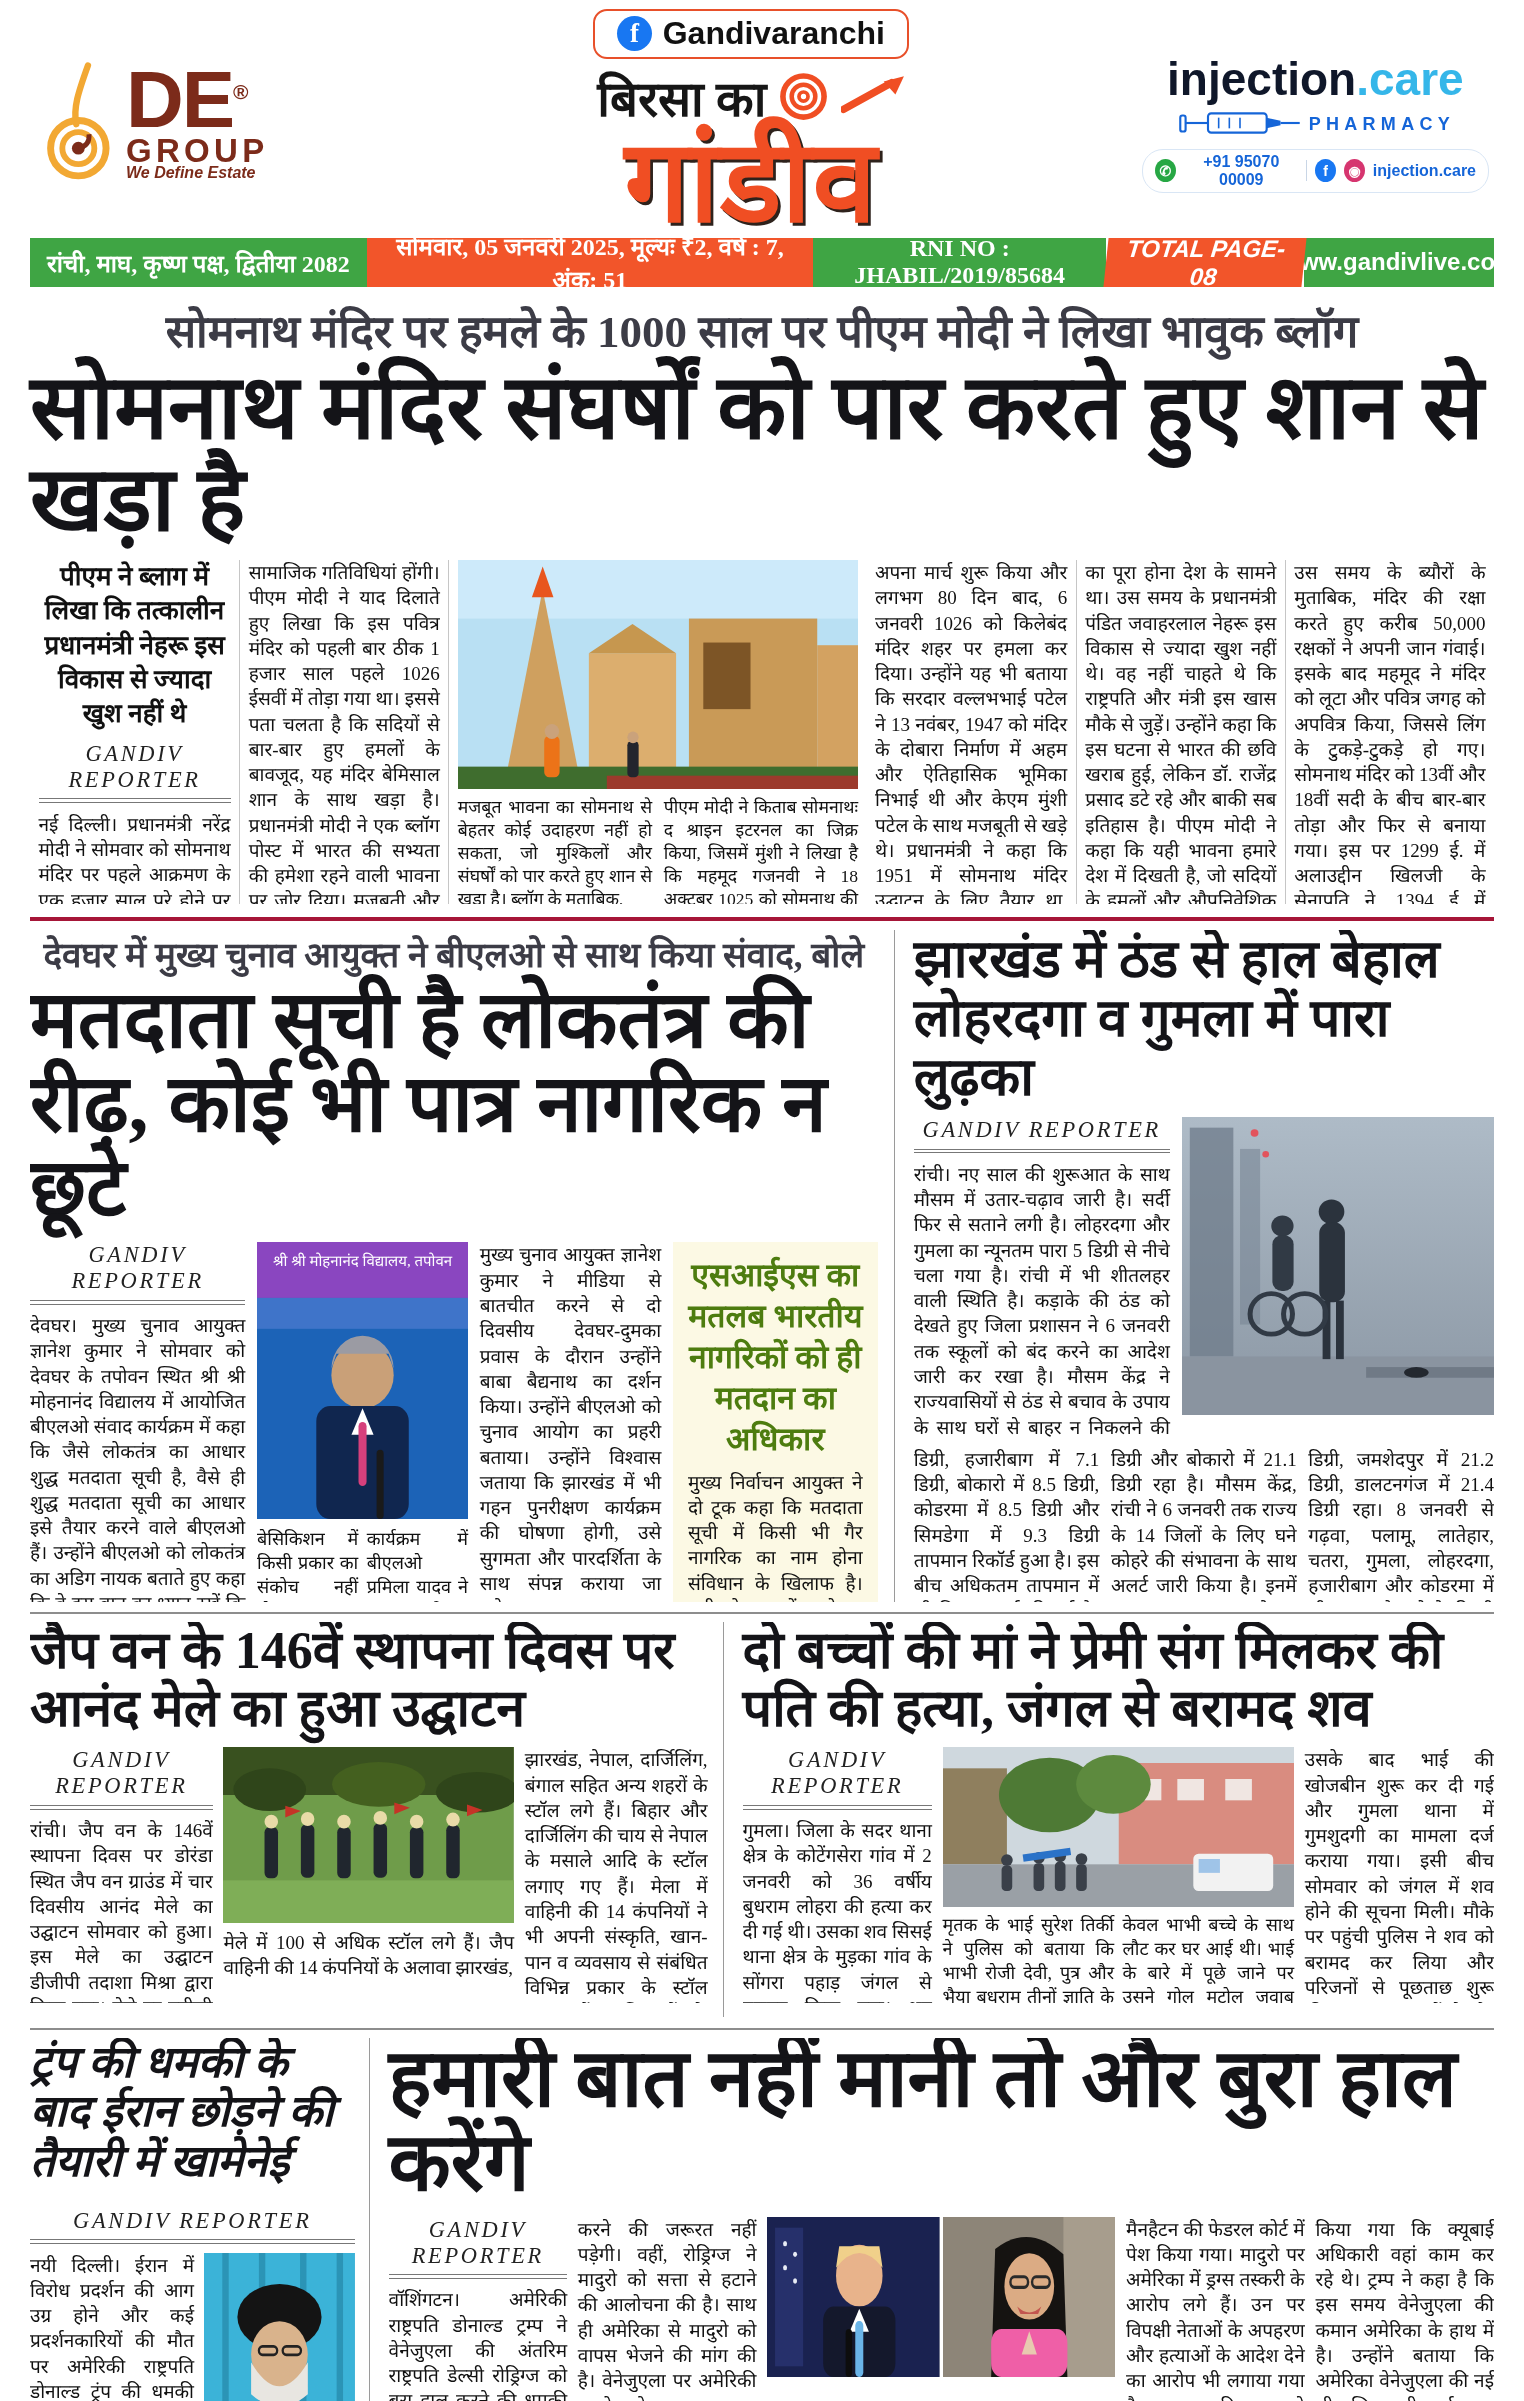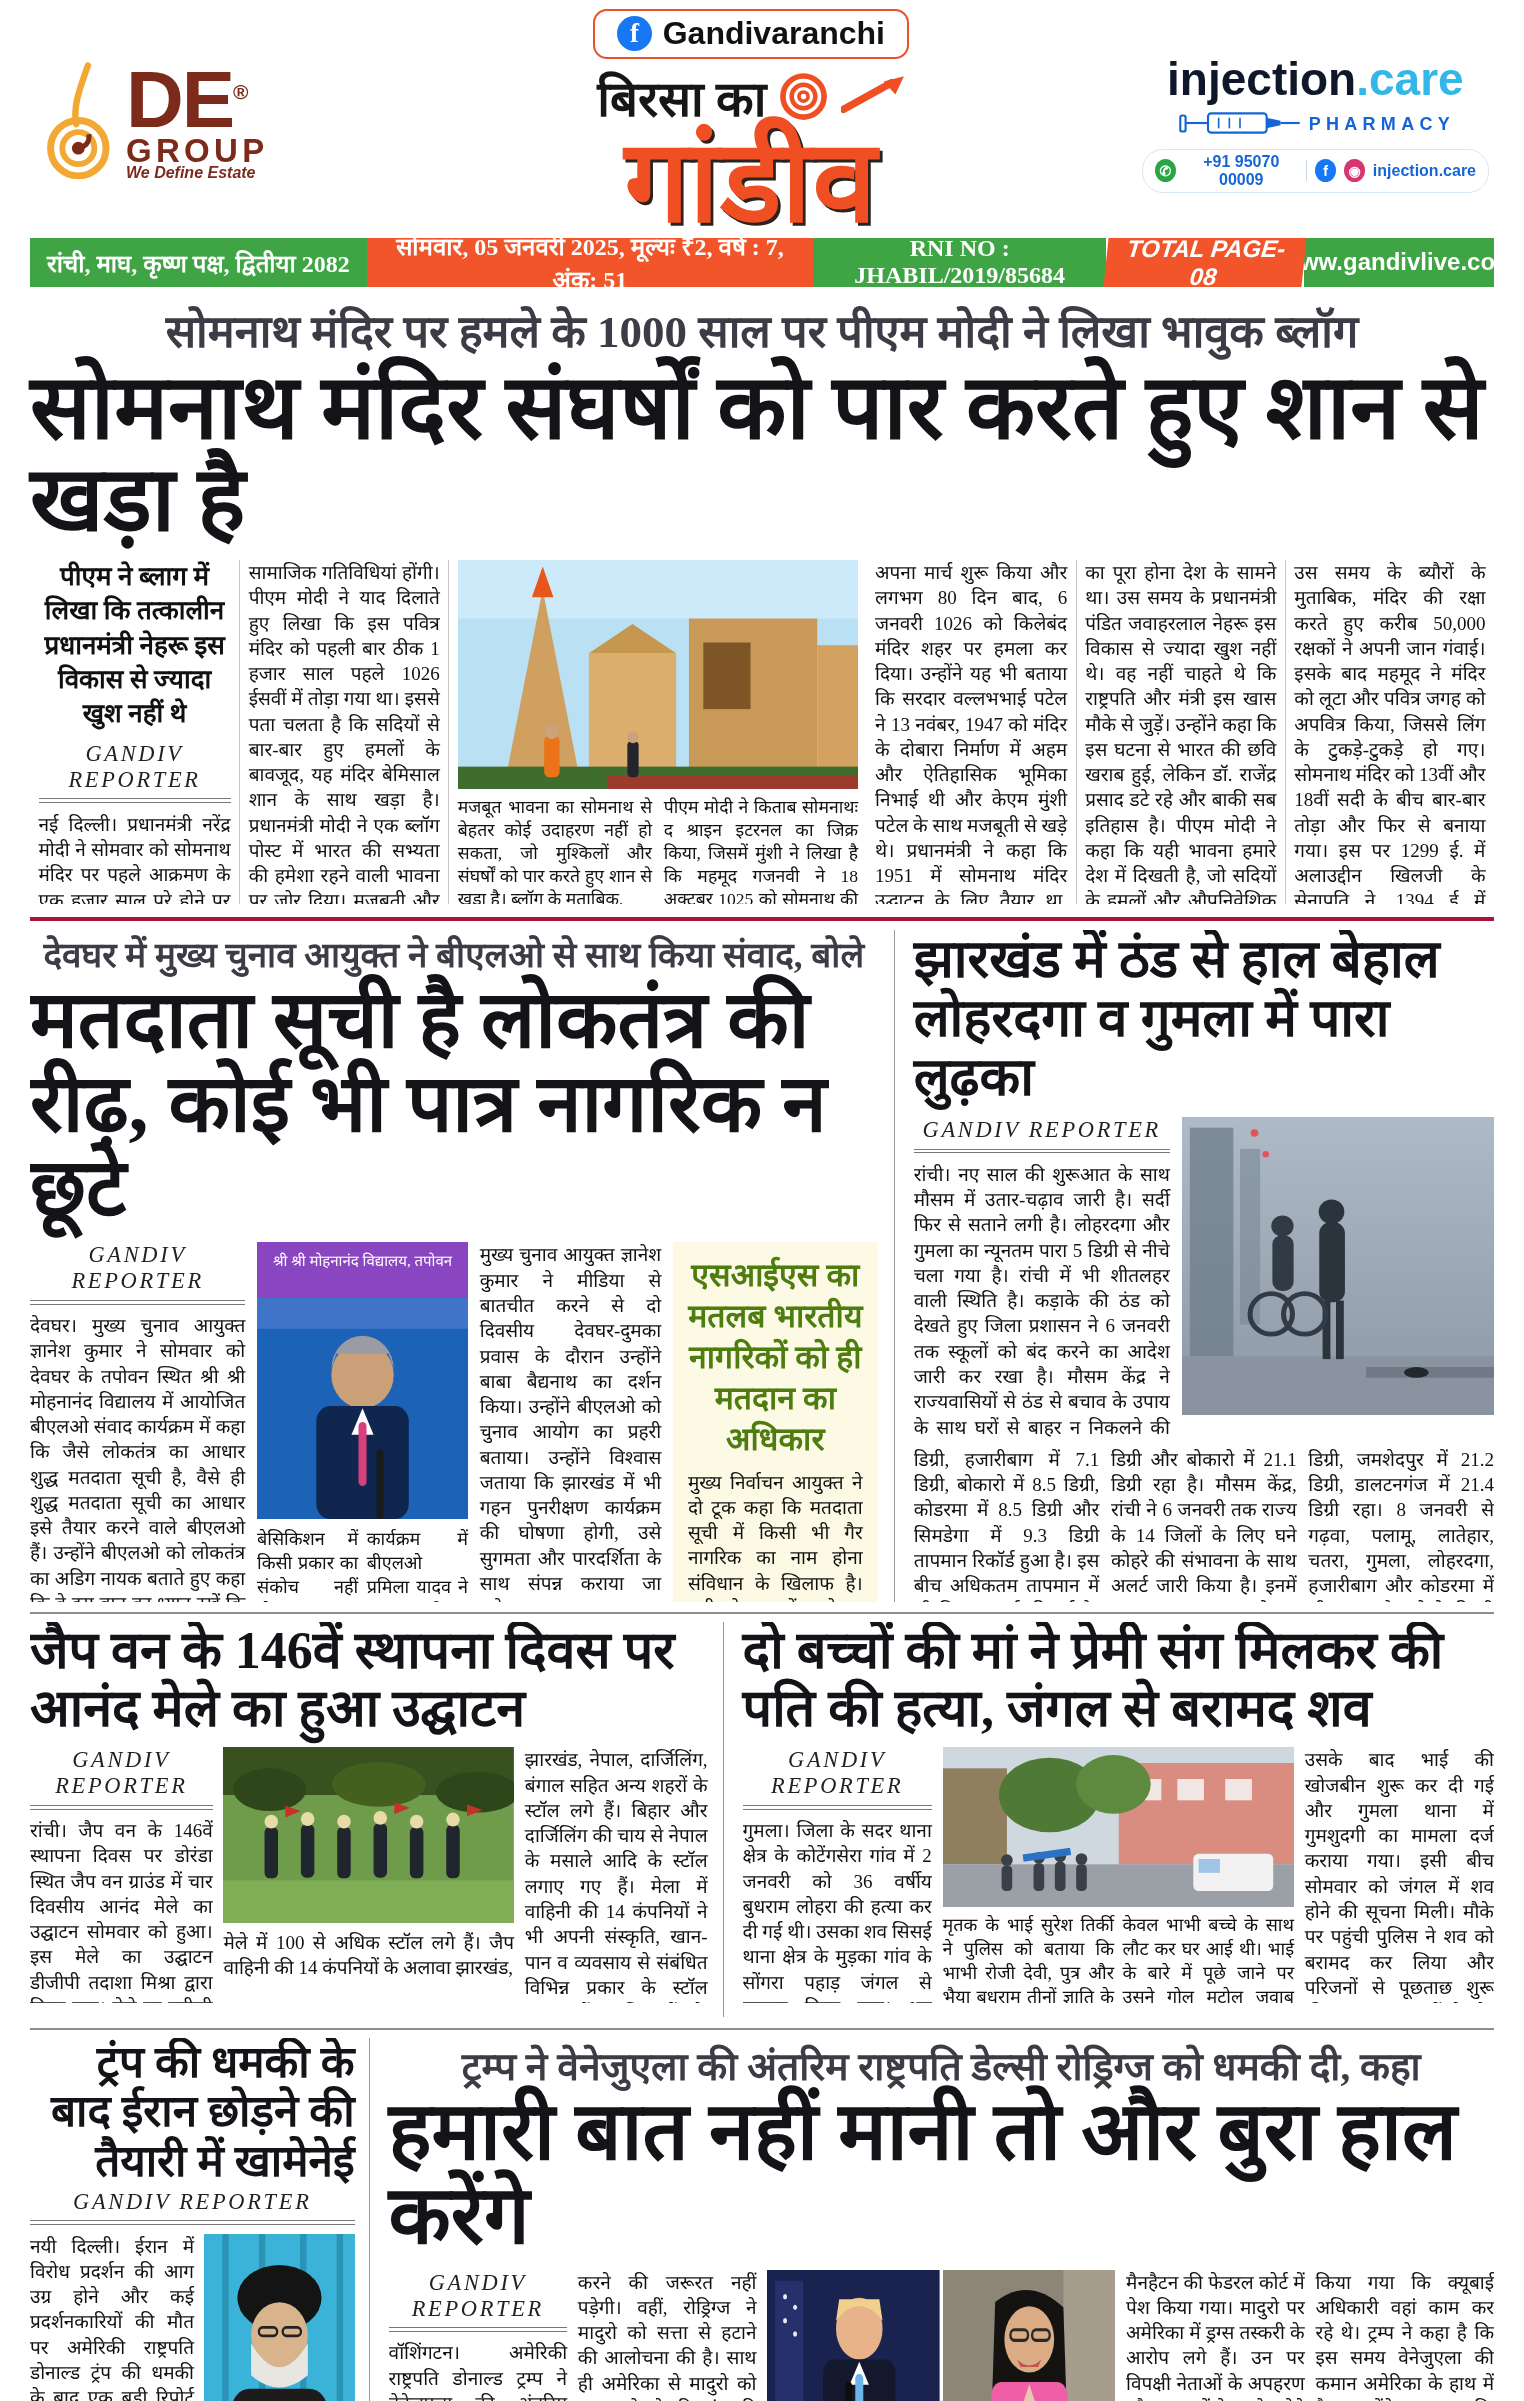--- a/index.html
+++ b/index.html
@@ -90,21 +90,21 @@
   .j-cols { display:grid; grid-template-columns:0.66fr 1.05fr 0.66fr; gap:10.7px; height:256px; overflow:hidden; }
   .j-photo { height:176px; margin-bottom:6.4px; }
   .m-cols { display:grid; grid-template-columns:0.7fr 1.3fr 0.7fr; gap:10.7px; height:256px; overflow:hidden; }
   .m-photo { height:160px; margin-bottom:6.4px; }
   .m-minis { display:grid; grid-template-columns:1fr 1fr; gap:8.5px; }
   .m-minis .bodytxt { font-size:18px; }
 
   
   .s4 { display:grid; grid-template-columns:0.47fr 1.53fr; column-gap:19px; height:447px; overflow:hidden; }
   .s4-left { border-right:1.1px solid #9a9a9a; padding-right:14px; overflow:hidden; }
-  .k-head { font-size:44px; line-height:1.12; margin-bottom:3px; text-align:right; }
+  .k-head { font-size:44px; line-height:1.12; margin-bottom:22px; text-align:left;font-style:italic; }
   .k-top { display:grid; grid-template-columns:1fr 0.92fr; gap:9.6px; height:250px; overflow:hidden; margin-top:5.3px; }
   .k-photo { height:240px; }
   .vz-kicker { font-size:39px; margin-bottom:0; }
   .vz-head { font-size:81px; line-height:1.03; margin-bottom:11.7px; }
   .vz-cols { display:grid; grid-template-columns:1fr 1fr 1.95fr 1fr 1fr; gap:10.7px; height:277px; overflow:hidden; }
   .vz-photos { display:grid; grid-template-columns:1fr 1fr; gap:3.2px; height:160px; margin-bottom:7.5px; }
 
   .banner-strip { position:absolute; top:7.5px; left:0; right:0; display:flex; justify-content:center; font-size:15px; color:#fff; }
 </style>
 </head>
@@ -433,21 +433,20 @@
             <rect x="120" y="175" width="40" height="16" rx="8" fill="none" stroke="#222" stroke-width="5"></rect>
             <rect x="172" y="175" width="40" height="16" rx="8" fill="none" stroke="#222" stroke-width="5"></rect>
             <rect x="60" y="290" width="210" height="160" rx="40" fill="#1c1c1c"></rect>
           </svg>
         </div>
       </div>
 
     </div>
 
     <div>
-      <div class="kicker vz-kicker">ट्रम्प ने वेनेजुएला की अंतरिम राष्ट्रपति डेल्सी रोड्रिग्ज को धमकी दी, कहा</div>
       <div class="headline vz-head">हमारी बात नहीं मानी तो और बुरा हाल करेंगे</div>
       <div class="vz-cols">
         <div>
           <div class="byline">GANDIV REPORTER</div>
           <div class="rule2"></div>
           <div class="bodytxt">वॉशिंगटन। अमेरिकी राष्ट्रपति डोनाल्ड ट्रम्प ने वेनेजुएला की अंतरिम राष्ट्रपति डेल्सी रोड्रिग्ज को बुरा हाल करने की धमकी दी है। ट्रम्प ने कहा, अगर डेल्सी वह नहीं करतीं जो वेनेजुएला के लिए अमेरिका सही मानता है, तो उनका हाल मादुरो से भी ज्यादा बुरा हो सकता है। ट्रम्प ने यह बात द अटलांटिक मैग्जीन को दिए इंटरव्यू में कही है। इससे पहले न्यूयॉर्क पोस्ट को दिए इंटरव्यू में</div>
         </div>
         <div class="bodytxt">करने की जरूरत नहीं पड़ेगी। वहीं, रोड्रिग्ज ने मादुरो को सत्ता से हटाने की आलोचना की है। साथ ही अमेरिका से मादुरो को वापस भेजने की मांग की है। वेनेजुएला पर अमेरिकी हमले के बाद आज यूएनएससी की इमरजेंसी मीटिंग बुलाई गई है। इसमें वेनेजुएला के राष्ट्रपति मादुरो को हिरासत में लेने की वैधता पर चर्चा होगी। वेनेजुएला की अंतरिम राष्ट्रपति डेल्सी रोड्रिग्ज ने अमेरिका से सहयोग की अपील की। कहा कि वेनेजुएला</div>
         <div>
           <div class="vz-photos">

